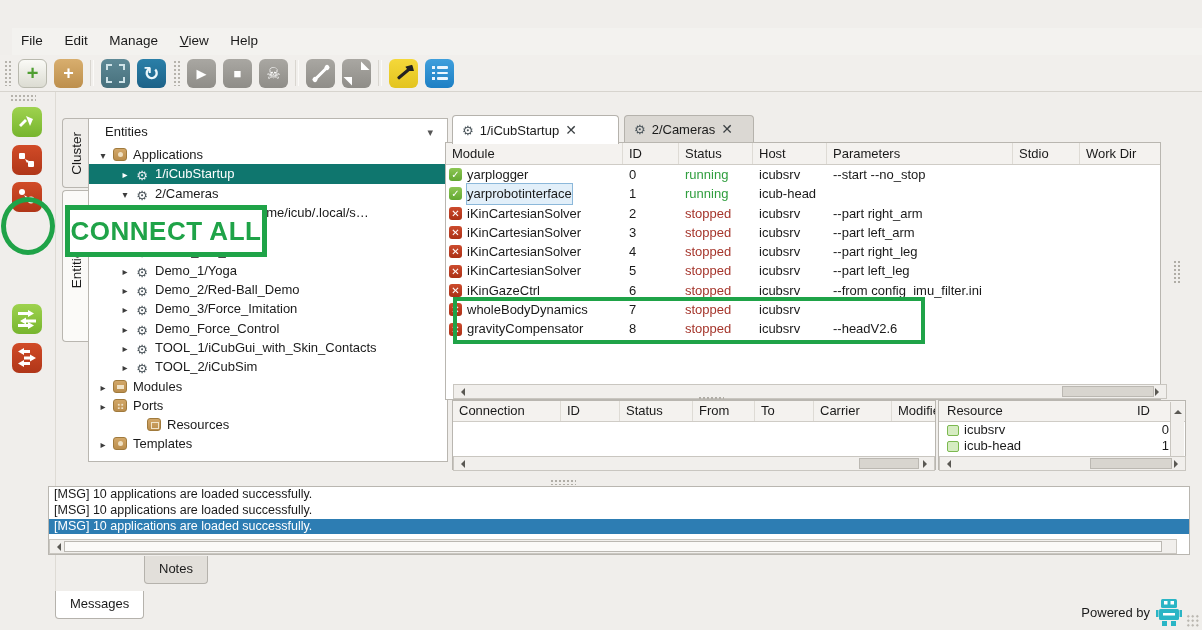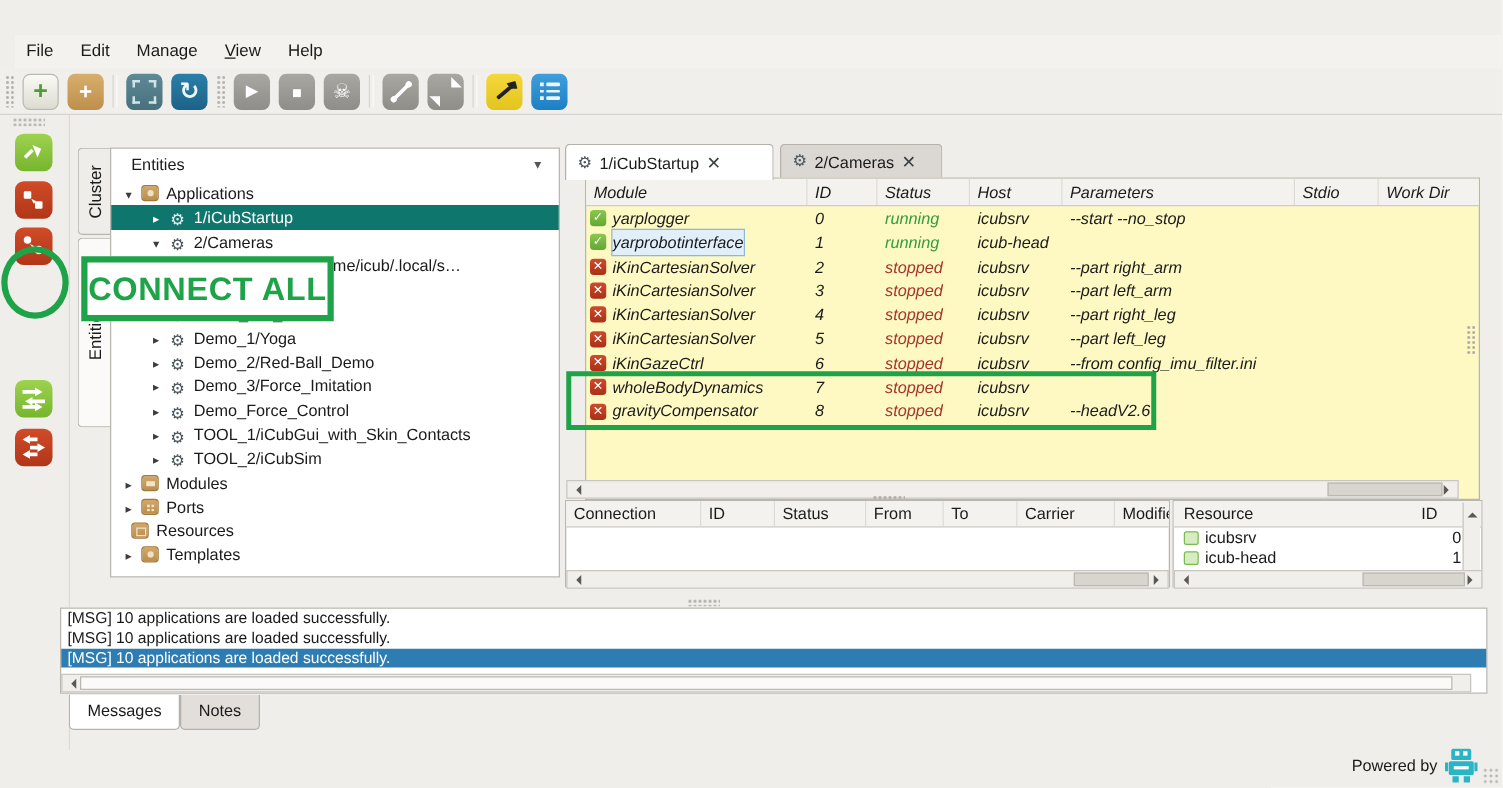--- a/index.html
+++ b/index.html
@@ -80,21 +80,21 @@
   .t-icon.ports::after{content:"";position:absolute;left:3px;top:3px;width:7px;height:6px;
     background-image:radial-gradient(#f0e3c8 1.2px,transparent 1.4px);background-size:3.5px 3.5px;}
   .t-icon.resources::after{content:"";position:absolute;left:3px;top:3px;width:6px;height:5px;border:1px solid #f0e3c8;}
 
   
   .apptab{position:absolute;top:115px;height:27px;background:#dbd8d3;border:1px solid #b5b2ac;border-bottom:none;
     border-radius:4px 4px 0 0;display:flex;align-items:center;gap:6px;padding:0 9px;box-sizing:border-box;}
   .apptab.active{background:#fff;height:29px;z-index:3;}
   .apptab .gear{color:#4c565c;font-size:13px;}
   .apptab .close{font-weight:bold;color:#3a3f42;font-size:14px;}
-  #module-panel{left:468px;top:142px;width:716px;height:258px;background:#fef9c3;border:1px solid #b9b6b0;box-sizing:border-box;font-style:italic;}
+  #module-panel{left:445px;top:142px;width:716px;height:258px;background:#ffffff;border:1px solid #b9b6b0;box-sizing:border-box;}
   .mgrid{display:grid;grid-template-columns:177px 56px 74px 74px 186px 67px 80px;}
   #module-header{background:#f4f2ef;border-bottom:1px solid #cfccc6;height:21px;line-height:21px;}
   #module-header .hc{padding-left:6px;border-right:1px solid #dedbd5;overflow:hidden;white-space:nowrap;}
   .mrow{height:19.3px;line-height:19.3px;}
   .mrow .c{padding-left:6px;white-space:nowrap;overflow:visible;}
   .mrow .modcell{display:flex;align-items:center;gap:5px;padding-left:3px;}
   .sticon{width:13px;height:13px;border-radius:3px;color:#fff;font-size:10px;font-weight:bold;text-align:center;
     line-height:13px;flex:0 0 auto;}
   .sticon.check{background:linear-gradient(#8cc653,#63a832);}
   .sticon.cross{background:linear-gradient(#cc4b2d,#ab3015);}
@@ -122,21 +122,21 @@
   .pcicon{width:10px;height:9px;border:1.5px solid #7cb950;background:#d6ecc2;border-radius:2px;flex:0 0 auto;}
   .rrow .idv{text-align:right;padding-right:4px;}
 
   
   #msg-panel{left:48px;top:486px;width:1142px;height:69px;background:#fff;border:1px solid #b9b6b0;box-sizing:border-box;}
   .msgline{height:15.8px;line-height:15.8px;padding-left:5px;font-size:12.5px;white-space:nowrap;}
   .msgline.sel{background:#2d7db3;color:#fff;}
   #msg-hscroll{left:49px;top:539px;width:1128px;height:15px;}
   .btab{position:absolute;top:556px;height:27px;background:#e2dfda;border:1px solid #b5b2ac;border-top:none;
     border-radius:0 0 4px 4px;line-height:25px;padding:0 14px;}
-  .btab.active{background:#fff;z-index:3;}
+  .btab.active{background:#fff;z-index:3;margin-top:35px;}
 
   
   #powered{right:52px;top:605px;font-size:13px;}
   #robot-icon{right:18px;top:597px;}
   #resize-grip{right:2px;bottom:2px;width:14px;height:14px;
     background-image:radial-gradient(#b6b3ac 1px,transparent 1.3px);background-size:4.5px 4.5px;}
 
   .dots-h{background-image:radial-gradient(#b0ada6 1px,transparent 1.3px);background-size:4px 4px;}
 
   
@@ -280,21 +280,21 @@
         <div class="trow" style="padding-left: 30px;"><span class="t-arrow">▸</span><span class="t-icon gear">⚙</span><span>3/faceExpressions</span></div>
         <div class="trow" style="padding-left: 30px;"><span class="t-arrow">▸</span><span class="t-icon gear">⚙</span><span>4/Skin_Gui_All</span></div>
         <div class="trow" style="padding-left: 30px;"><span class="t-arrow">▸</span><span class="t-icon gear">⚙</span><span>Demo_1/Yoga</span></div>
         <div class="trow" style="padding-left: 30px;"><span class="t-arrow">▸</span><span class="t-icon gear">⚙</span><span>Demo_2/Red-Ball_Demo</span></div>
         <div class="trow" style="padding-left: 30px;"><span class="t-arrow">▸</span><span class="t-icon gear">⚙</span><span>Demo_3/Force_Imitation</span></div>
         <div class="trow" style="padding-left: 30px;"><span class="t-arrow">▸</span><span class="t-icon gear">⚙</span><span>Demo_Force_Control</span></div>
         <div class="trow" style="padding-left: 30px;"><span class="t-arrow">▸</span><span class="t-icon gear">⚙</span><span>TOOL_1/iCubGui_with_Skin_Contacts</span></div>
         <div class="trow" style="padding-left: 30px;"><span class="t-arrow">▸</span><span class="t-icon gear">⚙</span><span>TOOL_2/iCubSim</span></div>
         <div class="trow" style="padding-left: 8px;"><span class="t-arrow">▸</span><span class="t-icon modules"></span><span>Modules</span></div>
         <div class="trow" style="padding-left: 8px;"><span class="t-arrow">▸</span><span class="t-icon ports"></span><span>Ports</span></div>
-        <div class="trow" style="padding-left: 0;"><span class="t-arrow"></span><span class="t-icon resources"></span><span>Resources</span></div>
+        <div class="trow" style="padding-left: 0; margin-left: 42px;"><span class="t-arrow"></span><span class="t-icon resources"></span><span>Resources</span></div>
         <div class="trow" style="padding-left: 8px;"><span class="t-arrow">▸</span><span class="t-icon folder"></span><span>Templates</span></div>
       </div>
   </div>
 
   <div class="abs apptab active" style="left:452px;width:167px;">
     <span class="gear">⚙</span>
     <span>1/iCubStartup</span>
     <span class="close">✕</span>
   </div>
   <div class="abs apptab" style="left:624px;width:130px;">

